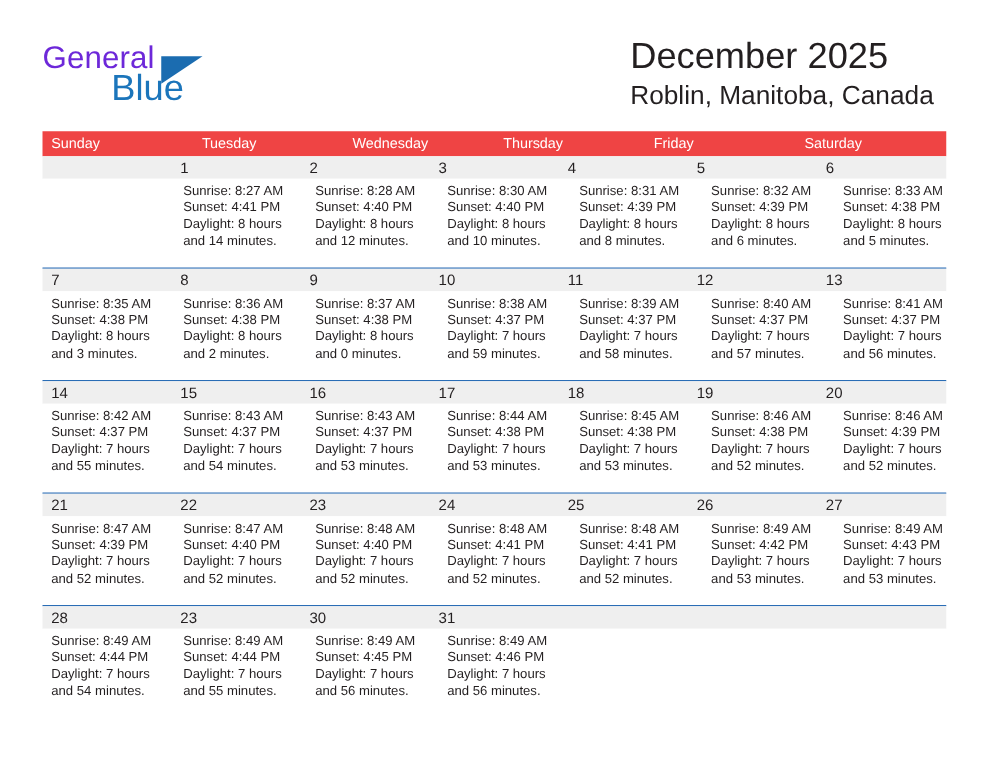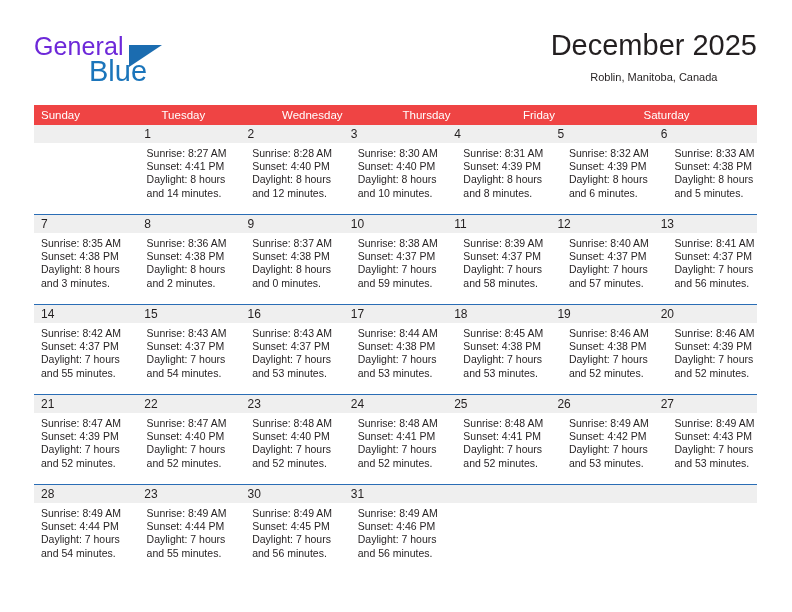--- a/index.html
+++ b/index.html
@@ -60,33 +60,33 @@
     left: 95px;
     top: 13px;
     width: 0;
     height: 0;
     border-left: 33px solid #1b6cb0;
     border-bottom: 22px solid transparent;
   }
 
   .title-block {
     position: absolute;
-    right: 0;
+    right: 10px;
     top: 0;
-    text-align: center;
+    text-align: left;
   }
   .cal-title {
     font-size: 29px;
     font-weight: normal;
     color: #231f20;
     line-height: 34px;
     white-space: nowrap;
   }
   .cal-subtitle {
-    font-size: 11px;
+    font-size: 21px;
     color: #231f20;
     line-height: 22px;
     margin-top: 4px;
     white-space: nowrap;
   }
 
   
   .calendar {
     position: absolute;
     left: 34px;

